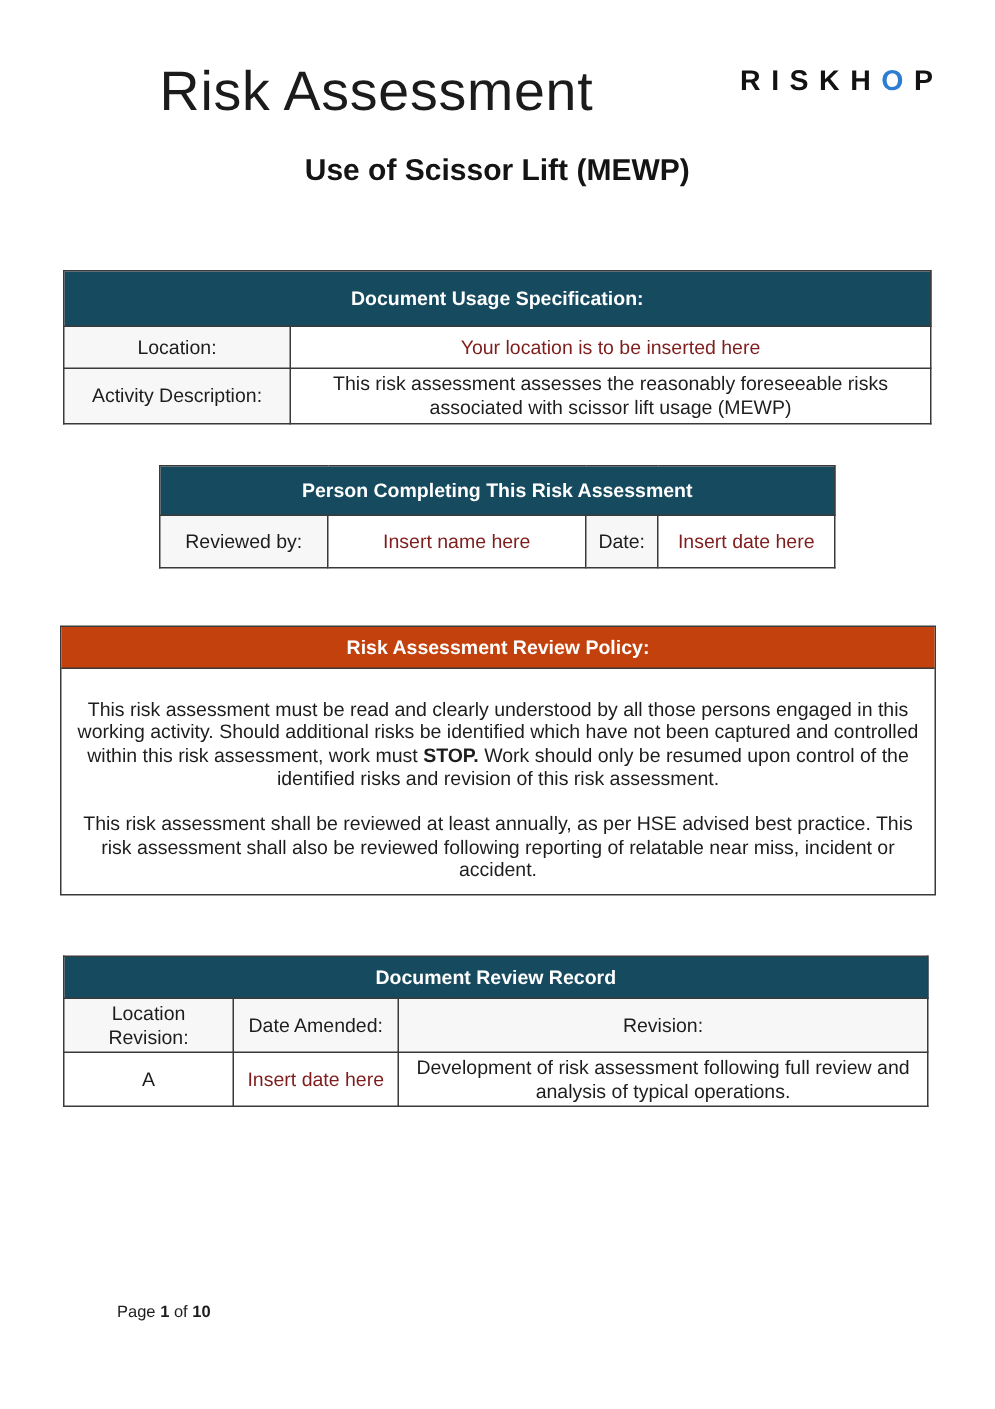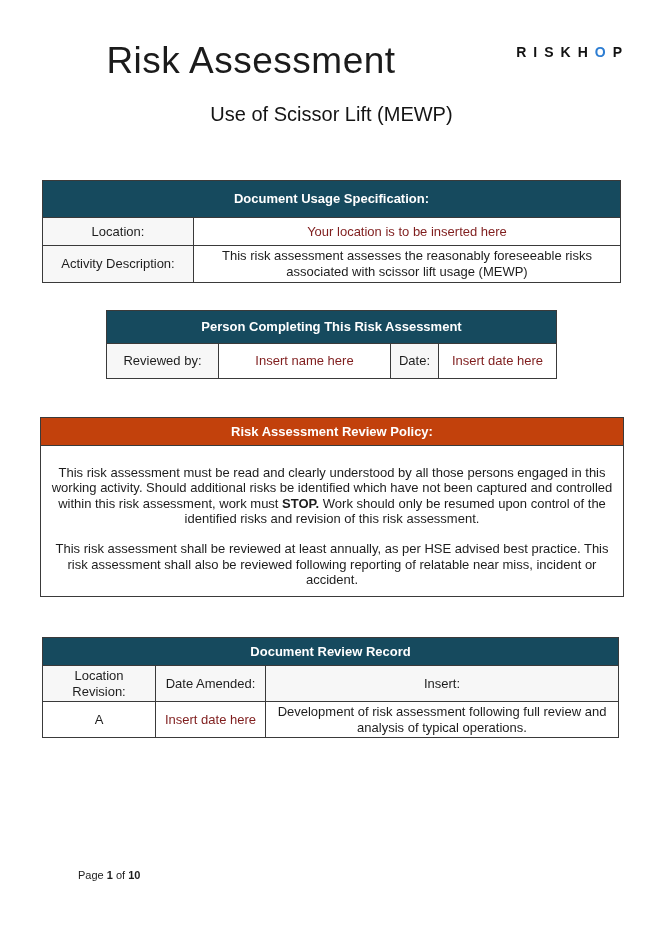--- a/index.html
+++ b/index.html
@@ -15,28 +15,28 @@
 
   
   .doc-title {
     position:absolute; top:40px; left:0; width:502px;
     text-align:center;
     font-size:37px; font-weight:500; letter-spacing:0.5px;
     color:#1b1b1b;
   }
   .logo {
     position:absolute; top:44px; right:34px;
-    font-size:14px; font-weight:700; letter-spacing:7px;
+    font-size:19px; font-weight:700; letter-spacing:7px;
     color:#121212; white-space:nowrap;
   }
   .logo .logo-o { color:#2d7dd2; }
   .doc-subtitle {
     position:absolute; top:103px; left:0; width:663px;
     text-align:center;
-    font-size:20px; font-weight:400; color:#141414;
+    font-size:20px; font-weight:700; color:#141414;
   }
 
   
   table { border-collapse:collapse; table-layout:fixed; }
   th, td {
     border:1px solid #3a3a3a;
     font-size:13px; line-height:1.2;
     text-align:center; vertical-align:middle;
     padding:2px 6px;
   }
@@ -148,21 +148,21 @@
         <col style="width:110px">
         <col style="width:353px">
       </colgroup>
     <tbody>
         <tr class="bar-row">
       <th class="bar" colspan="3">Document Review Record</th>
     </tr>
     <tr class="head-row">
       <td class="label-cell">Location Revision:</td>
       <td class="label-cell">Date Amended:</td>
-      <td class="label-cell">Insert:</td>
+      <td class="label-cell">Revision:</td>
     </tr>
     <tr class="data-row">
       <td>A</td>
       <td class="placeholder">Insert date here</td>
       <td>Development of risk assessment following full review and analysis of typical operations.</td>
     </tr>
   </tbody>
     </table>
 
   <div class="footer"><span>Page </span><b>1</b><span> of </span><b>10</b></div>

